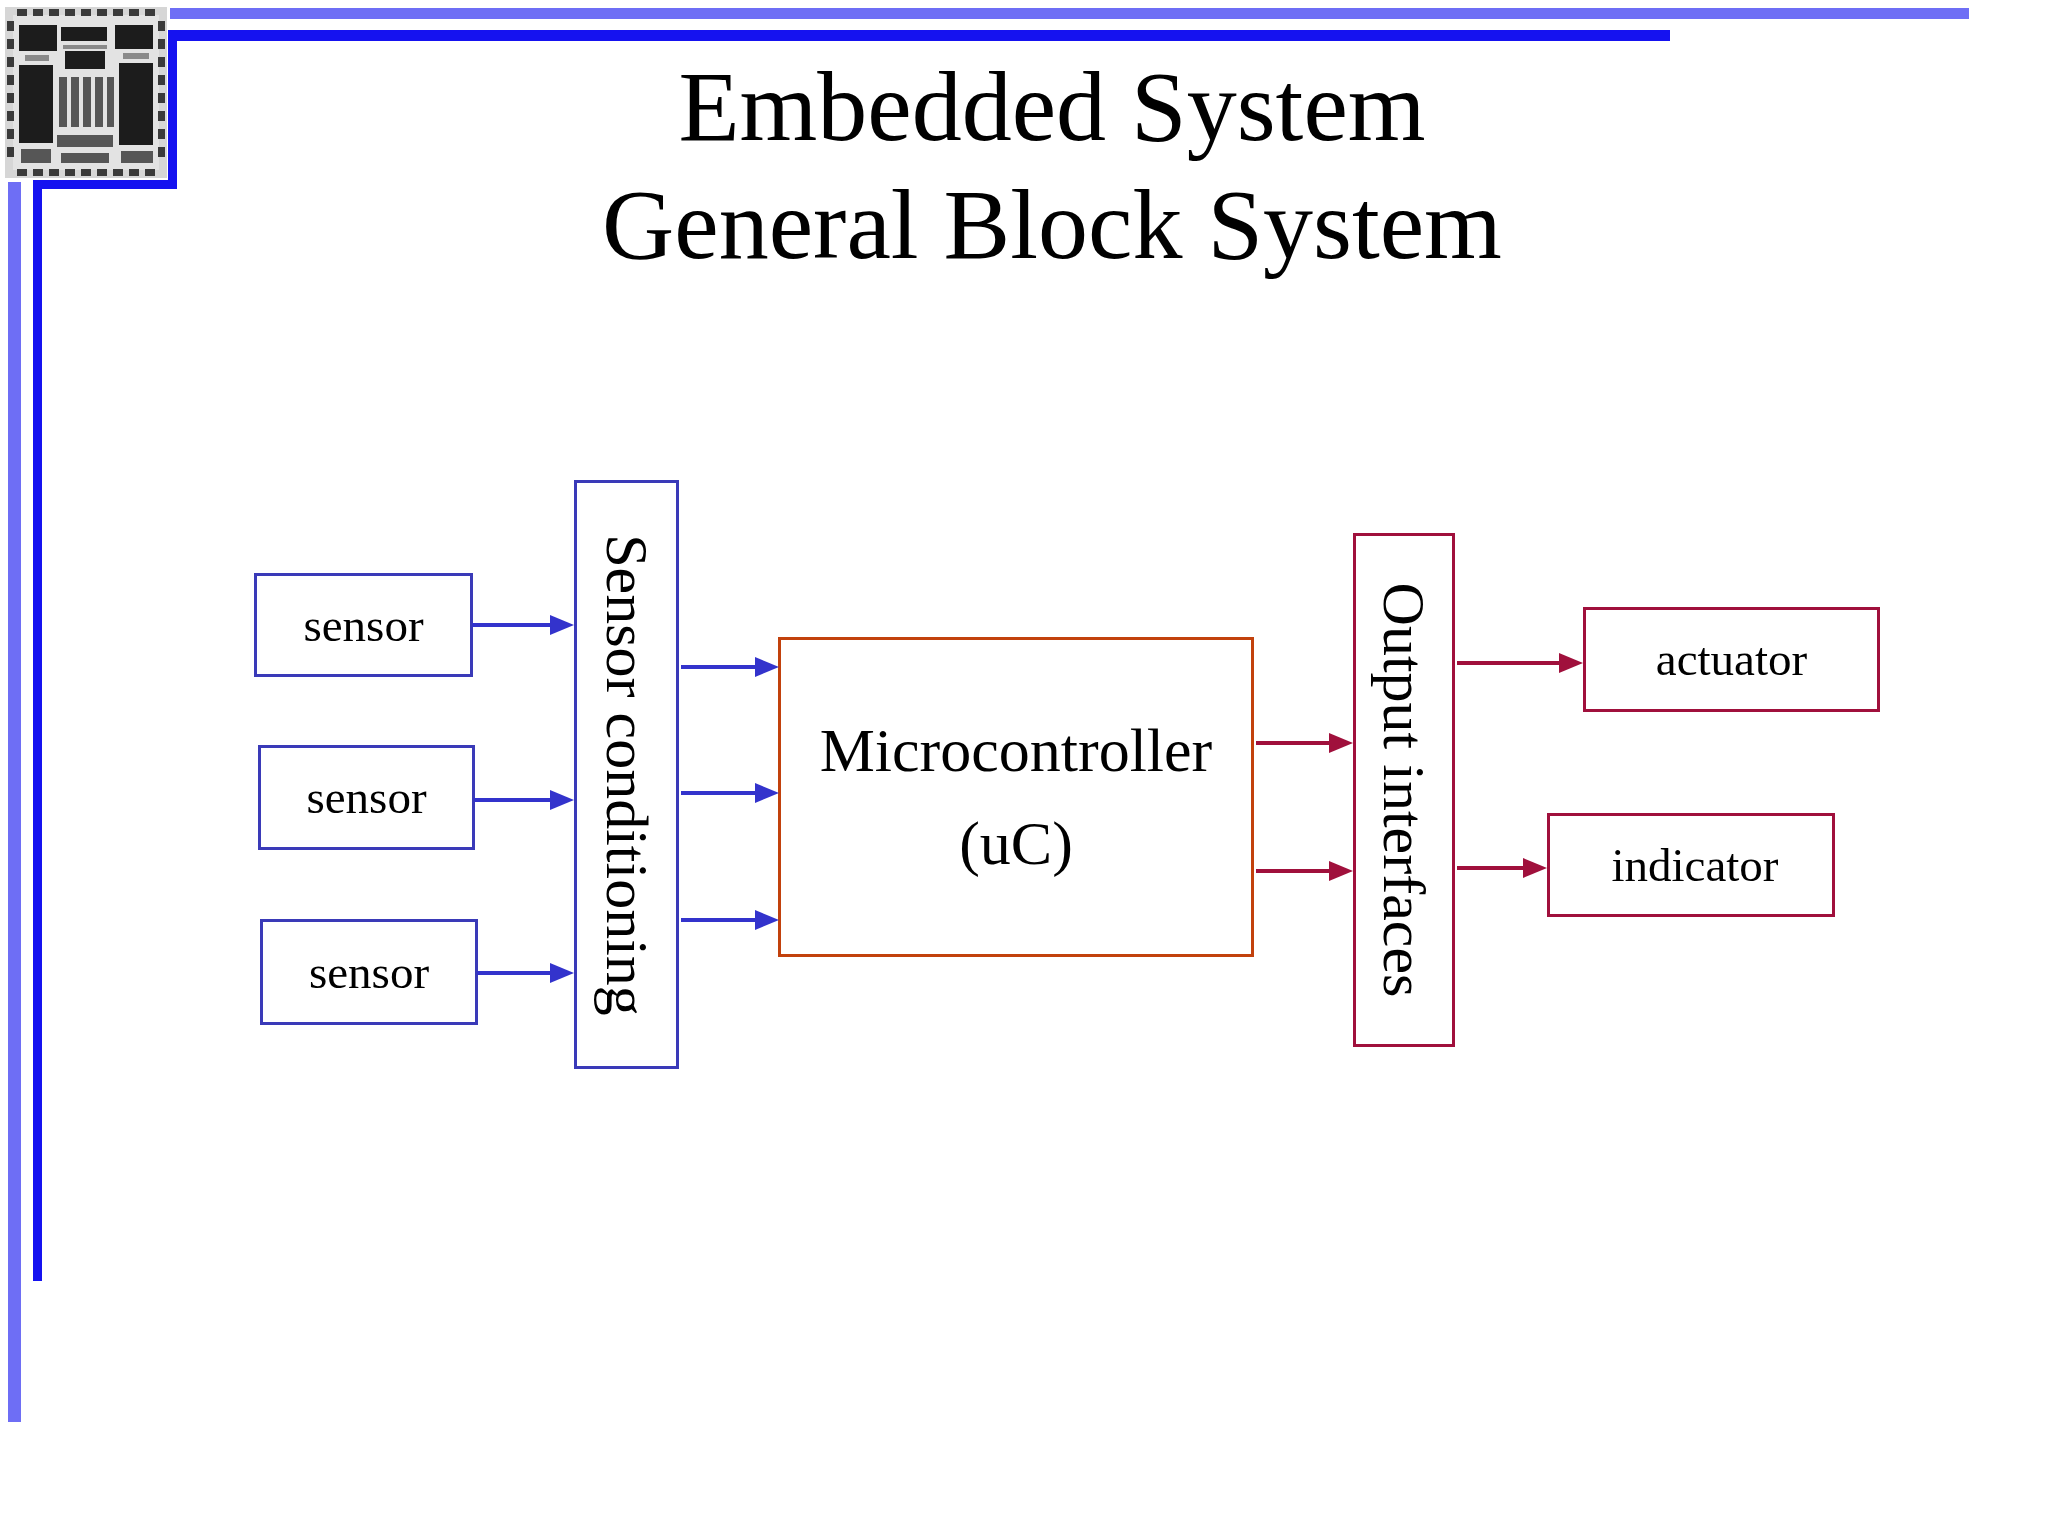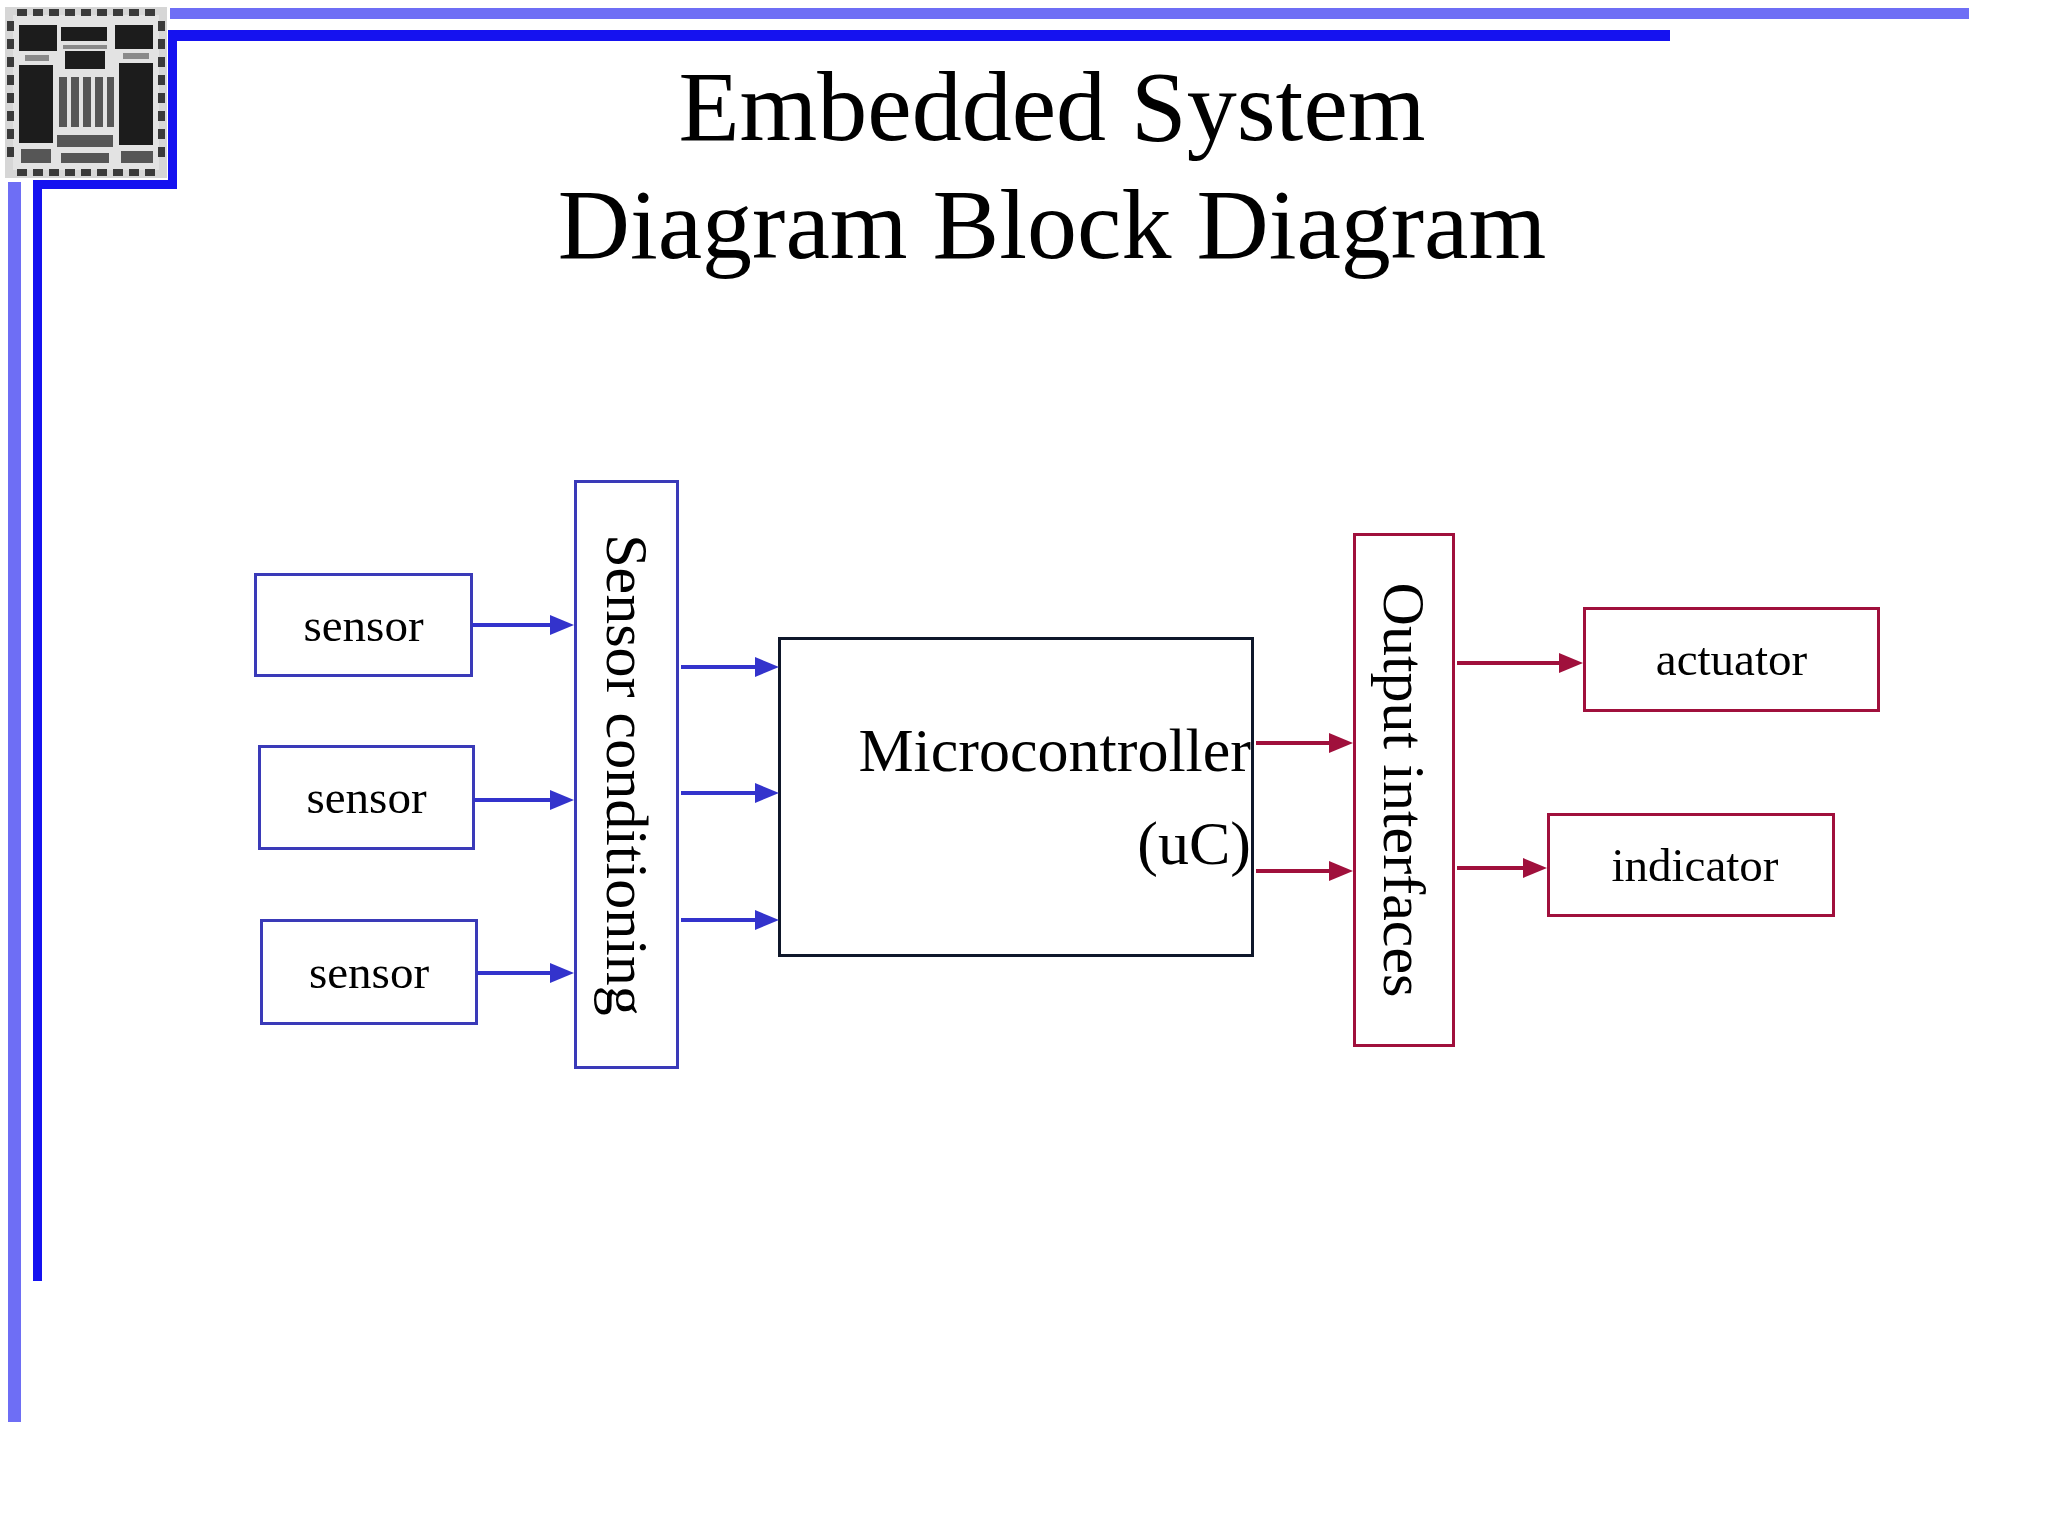--- a/index.html
+++ b/index.html
@@ -24,21 +24,21 @@
   .chip{position:absolute;left:5px;top:7px;width:162px;height:171px;}
   
   .title{
     position:absolute;left:56px;top:48px;width:1992px;
     text-align:center;font-size:100px;line-height:118px;
     color:#000;white-space:nowrap;
   }
   
   .box{position:absolute;display:flex;align-items:center;justify-content:center;background:#fff;box-sizing:border-box;}
   .box.blue{border:3px solid #3a3ab8;}
-  .box.black{border:3px solid #0f172a;align-items:flex-end;}
+  .box.black{border:3px solid #c2410c;}
   .box.red{border:3px solid #a0103c;}
   .box .lbl{font-size:47px;line-height:1;}
   .sensor1{left:254px;top:573px;width:219px;height:104px;}
   .sensor2{left:258px;top:745px;width:217px;height:105px;}
   .sensor3{left:260px;top:919px;width:218px;height:106px;}
   .cond{left:574px;top:480px;width:105px;height:589px;}
   .uc{left:778px;top:637px;width:476px;height:320px;flex-direction:column;}
   .uc .lbl{font-size:62px;line-height:93px;text-align:center;}
   .outif{left:1353px;top:533px;width:102px;height:514px;}
   .actuator{left:1583px;top:607px;width:297px;height:105px;}
@@ -130,21 +130,21 @@
     </g>
     <g fill="#8a8a8a">
       <rect x="20" y="48" width="24" height="6"></rect>
         <rect x="118" y="46" width="26" height="6"></rect>
         <rect x="58" y="38" width="44" height="4"></rect>
     </g>
   </svg>
 
   <div class="title">
     <div>Embedded System</div>
-    <div>Diagram Block Diagram</div>
+    <div>General Block System</div>
   </div>
 
   <div class="box blue sensor1">
     <span class="lbl">sensor</span>
   </div>
   <div class="box blue sensor2">
     <span class="lbl">sensor</span>
   </div>
   <div class="box blue sensor3">
     <span class="lbl">sensor</span>

